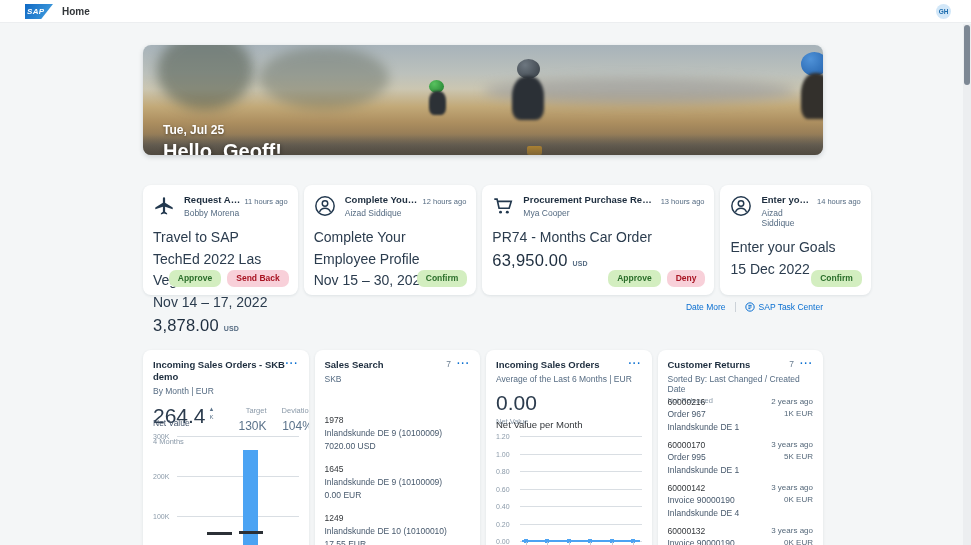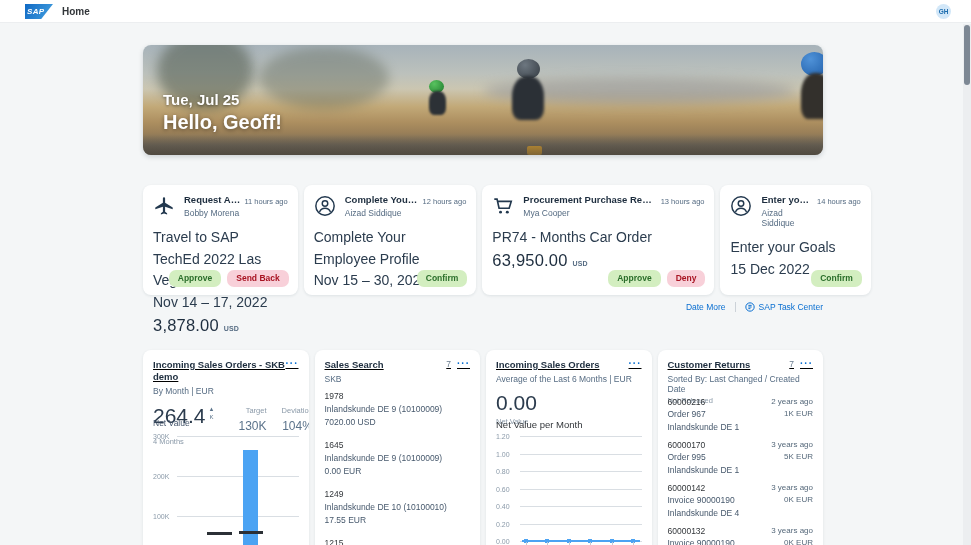--- a/index.html
+++ b/index.html
@@ -48,21 +48,21 @@
   .kid1 .body { width:17px; height:24px; background:#2c3136; border-radius:40% 40% 30% 30%; margin-top:-2px; filter:blur(1px); }
   .kid2 { left:55%; top:13%; }
   .kid2 .helmet { width:23px; height:20px; background:radial-gradient(circle at 35% 30%,#6d7780,#353c43); }
   .kid2 .body { width:32px; height:44px; background:#2b3036; border-radius:45% 45% 25% 25%; margin-top:-3px; margin-left:-5px; filter:blur(1.5px); }
   .plate { position:absolute; left:56.5%; bottom:0; width:15px; height:9px; background:#dfa32f; border-radius:2px; }
   .kid3 { right:-8px; top:6%; }
   .kid3 .helmet { width:27px; height:24px; background:radial-gradient(circle at 35% 30%,#4f92d8,#1d5ba6); }
   .kid3 .body { width:30px; height:46px; background:#33302c; border-radius:45% 45% 25% 25%; margin-top:-3px; filter:blur(1.5px); }
   .road { position:absolute; left:0; right:0; bottom:0; height:20px; background:linear-gradient(180deg,rgba(90,80,66,0),rgba(74,67,57,.65)); }
   .hero-text { position:absolute; left:20px; top:46px; color:#fff; z-index:2; }
-  .hero-date { font-size:15px; font-weight:600; text-shadow:0 1px 3px rgba(0,0,0,.45); }
+  .hero-date { font-size:12px; font-weight:600; text-shadow:0 1px 3px rgba(0,0,0,.45);margin-top:32px; }
   .hero-greeting { font-size:20px; font-weight:800; margin-top:3px; text-shadow:0 1px 4px rgba(0,0,0,.45); }
 
   
   .cards { position:absolute; top:185px; left:0; width:680px; display:flex; gap:6px; }
   .card { flex:1; height:110px; background:#fff; border-radius:8px; position:relative;
           padding:9px 10px; box-shadow:0 1px 3px rgba(34,54,73,.1); }
   .card-head { display:flex; align-items:flex-start; }
   .card-icon { width:22px; height:22px; margin-right:9px; margin-top:1px; color:#22384e; flex:none; }
   .card-icon svg { width:100%; height:100%; }
   .card-titles { flex:1; min-width:0; }
@@ -81,21 +81,21 @@
   
   .links-row { position:absolute; top:302px; right:0; display:flex; align-items:center; gap:9px; }
   .link { font-size:8.5px; color:#0a6fd1; cursor:pointer; display:flex; align-items:center; gap:4px; }
   .vdivider { width:1px; height:10px; background:#ccd2d8; }
   .tc-icon { width:10px; height:10px; color:#0a6fd1; }
 
   
   .tiles { position:absolute; top:350px; left:0; width:680px; display:flex; gap:6px; }
   .tile { flex:1; height:245px; background:#fff; border-radius:8px; position:relative;
           padding:9px 10px; box-shadow:0 1px 3px rgba(34,54,73,.1); overflow:hidden; }
-  .tile-head { display:flex; align-items:flex-start;text-decoration:underline; }
+  .tile-head { display:flex; align-items:flex-start; }
   .tile-title { flex:1; font-size:9.5px; font-weight:700; color:#1d2d3e; line-height:1.25; }
   .tile-count { font-size:8.5px; color:#697c8f; margin:0 6px 0 4px; }
   .tile-dots { font-size:10px; color:#0a6fd1; font-weight:700; letter-spacing:1px; line-height:1; cursor:pointer; }
   .tile-subtitle { font-size:8.5px; color:#556b82; margin-top:3px; }
   .tile-subtitle2 { font-size:7.5px; color:#8b9aa9; margin-top:2px; }
 
   
   .kpi-row { display:flex; align-items:flex-start; margin-top:9px; }
   .kpi-value { font-size:21px; color:#2b3b4d; line-height:1; }
   .kpi-scale { display:flex; flex-direction:column; align-items:center; margin-left:3px; margin-top:1px;
@@ -113,21 +113,21 @@
 
   
   .kpi-big { font-size:21px; color:#2b3b4d; margin-top:8px; line-height:1; }
   .kpi-big-label { font-size:7.5px; color:#8b9aa9; margin-top:4px; }
   .chart3-title { position:absolute; left:10px; top:69px; font-size:9.5px; color:#32363a; }
   .lineflat { position:absolute; left:36px; right:12px; height:1.5px; background:#4ba3f3; }
   .marker { position:absolute; width:4px; height:4px; background:#4ba3f3; }
   .xtick { position:absolute; width:1px; height:4px; background:#c6ccd2; }
 
   
-  .t-item { position:absolute; left:10px; right:22px; font-size:8.5px; line-height:1.5; cursor:pointer; }
+  .t-item { position:absolute; left:10px; right:22px; font-size:8.5px; line-height:1.5; cursor:pointer;margin-top:24px; }
   .ti-id { color:#32363a; }
   .ti-sub { color:#46586c; }
 
   
   .r-item { position:absolute; left:10px; right:10px; font-size:8.5px; line-height:1.45; cursor:pointer; }
   .r-row { display:flex; justify-content:space-between; }
   .r-id { color:#32363a; }
   .r-right { font-size:8px; color:#55687a; }
   .r-sub { color:#46586c; }
 </style>

